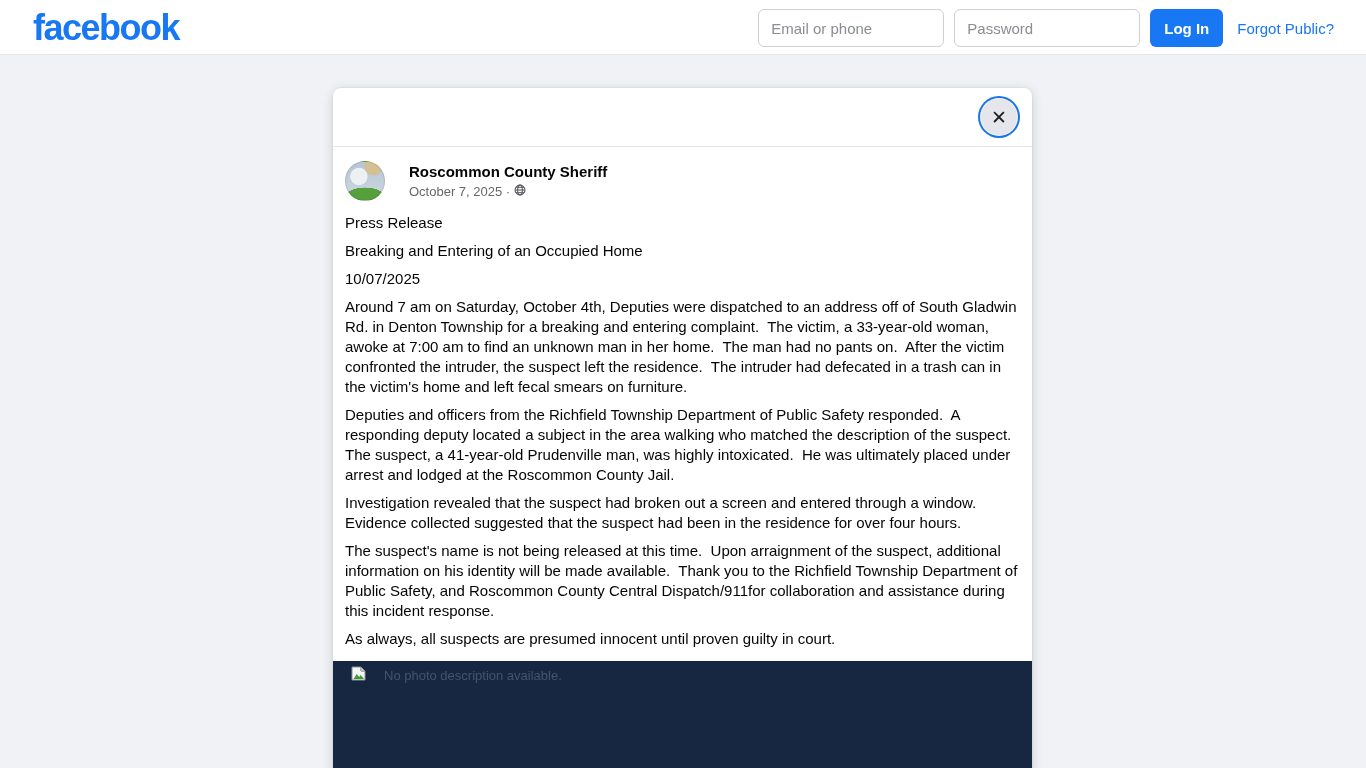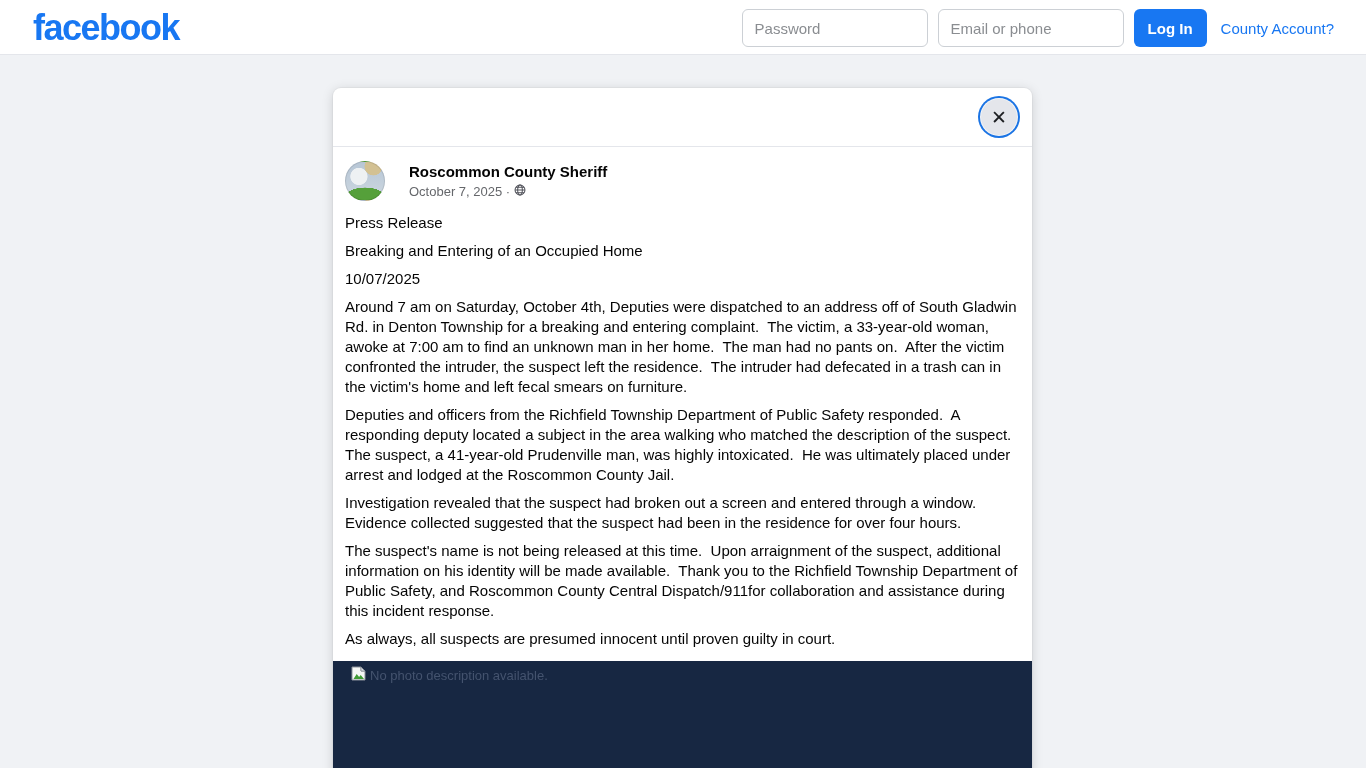--- a/index.html
+++ b/index.html
@@ -99,34 +99,34 @@
   .post-text { margin-top: 12px; font-size: 15px; line-height: 20px; color: #050505; }
   .post-text p { margin: 0 0 8px; white-space: pre-wrap; }
   .post-text p:last-child { margin-bottom: 2px; }
 
   
   .photo-box {
     width: 699px; height: 420px; background: #172742;
     cursor: pointer;
     padding: 4px 0 0 18px;
   }
-  .alt-row { display: flex; align-items: center; gap: 3px; }
+  .alt-row { display: flex; align-items: center; gap: 17px; }
   .broken-img-icon { flex: 0 0 auto; margin-top: 1px; }
   .alt-text { font-size: 13px; color: #44536e; }
 </style>
 </head>
 <body>
 
 <div class="top-header">
   <div class="fb-logo">facebook</div>
   <div class="auth-controls">
+    <input class="auth-input" type="text" placeholder="Email or phone" style="">
     <input class="auth-input" type="password" placeholder="Password" style="">
-    <input class="auth-input" type="text" placeholder="Email or phone" style="">
     <button class="login-btn">Log In</button>
-    <a class="forgot-link">County Account?</a>
+    <a class="forgot-link">Forgot Public?</a>
   </div>
 </div>
 
 <div class="modal">
   <div class="modal-header">
     <button class="close-btn">
       <span>✕</span>
     </button>
   </div>
 

